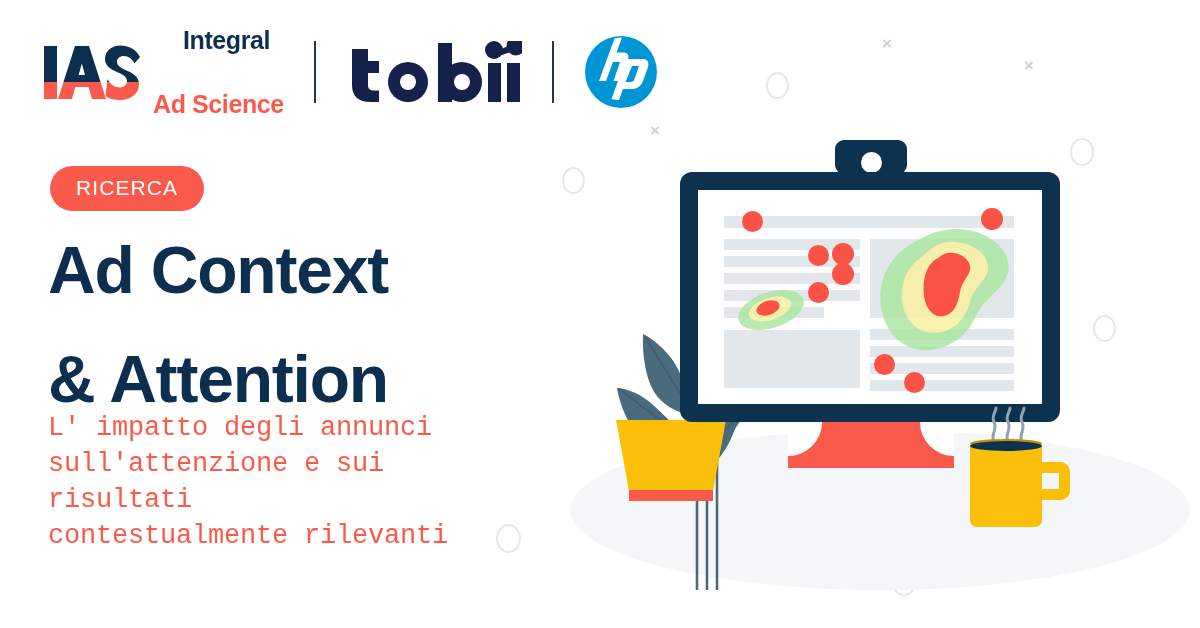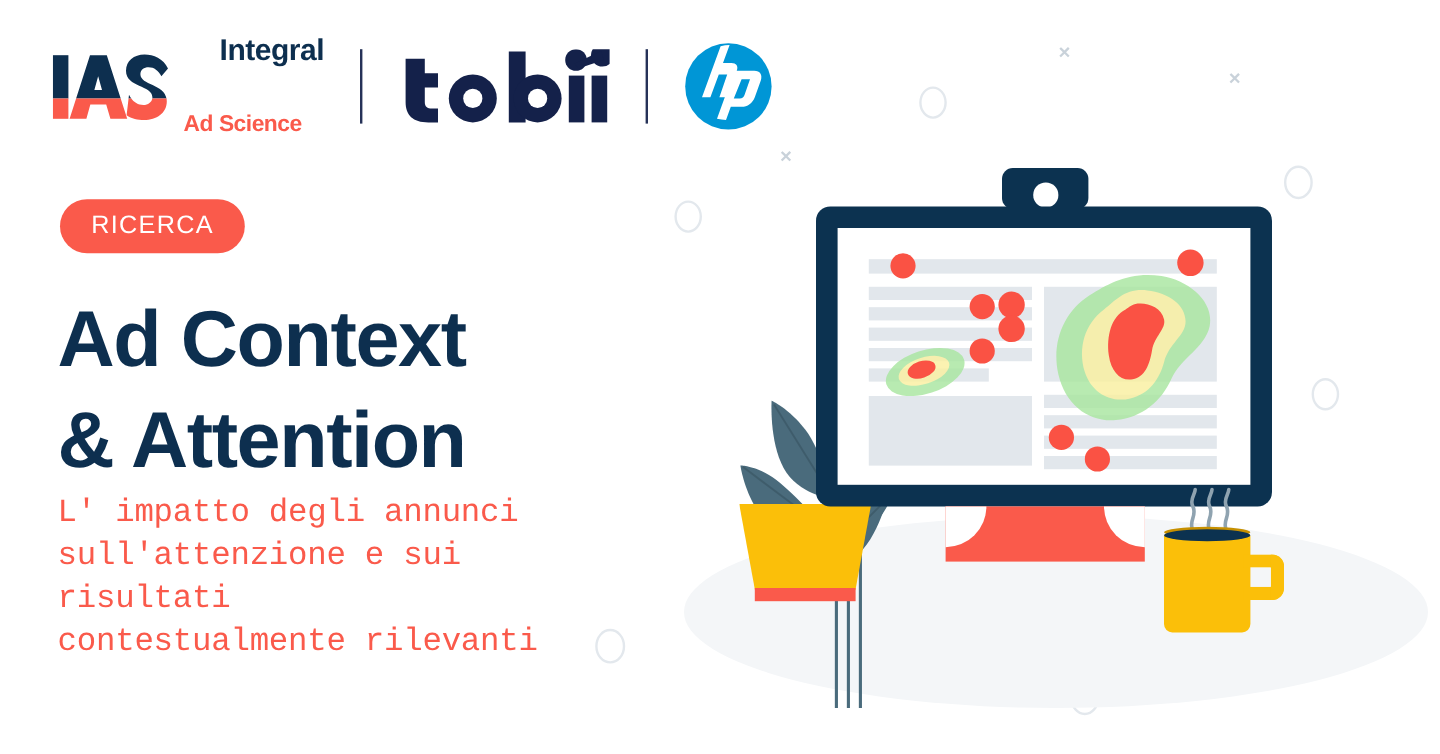--- a/index.html
+++ b/index.html
@@ -22,47 +22,47 @@
   }
 
   
   .logobar{position:absolute;left:44px;top:34px;display:flex;align-items:center;height:76px;}
 
   .ias{display:flex;align-items:center;gap:11px;}
   .ias-mark{position:relative;width:98px;height:56px;}
   .ias-mark svg{display:block;}
   .ias-words{display:flex;flex-direction:column;line-height:0.98;}
   .ias-w1{color:#0d2f4f;font-size:25px;font-weight:700;letter-spacing:-0.4px;margin-left:30px;}
-  .ias-w2{color:#fa5a4b;font-size:19px;font-weight:700;letter-spacing:-0.4px;margin-top:40px;}
+  .ias-w2{color:#fa5a4b;font-size:25px;font-weight:700;letter-spacing:-0.4px;margin-top:40px;}
 
   .divider{width:2px;height:62px;background:#14214a;margin:0 30px;opacity:.92;}
   .divider2{width:2px;height:62px;background:#14214a;margin:0 30px;opacity:.92;}
 
   .tobii{position:relative;width:176px;height:62px;}
   .tobii svg{display:block;}
 
   .hp{width:74px;height:74px;}
   .hp svg{display:block;}
 
   
   .badge{
     position:absolute;left:50px;top:166px;
     background:#fa5a4b;color:#ffffff;
     border-radius:999px;
     padding:10px 26px 11px 26px;
     font-size:21px;font-weight:400;letter-spacing:1.1px;
     display:inline-block;
   }
   .headline{
-    position:absolute;left:48px;top:240px;width:520px;
+    position:absolute;left:48px;top:228px;width:520px;
     color:#0d2f4f;
     font-size:66px;font-weight:700;line-height:1.28;
     letter-spacing:-1.2px;
   }
-  .headline .l2{display:block;}
+  .headline .l2{display:block;margin-top:25px;}
   .subhead{
     position:absolute;left:48px;top:411px;width:470px;
     color:#fa5a4b;
     font-size:27px;font-weight:400;line-height:1.33;
     letter-spacing:-0.2px;
   }
   .subhead span{display:block;font-family:Liberation Mono, monospace;}
 
   
   .illu{position:absolute;left:540px;top:110px;width:640px;height:470px;}

